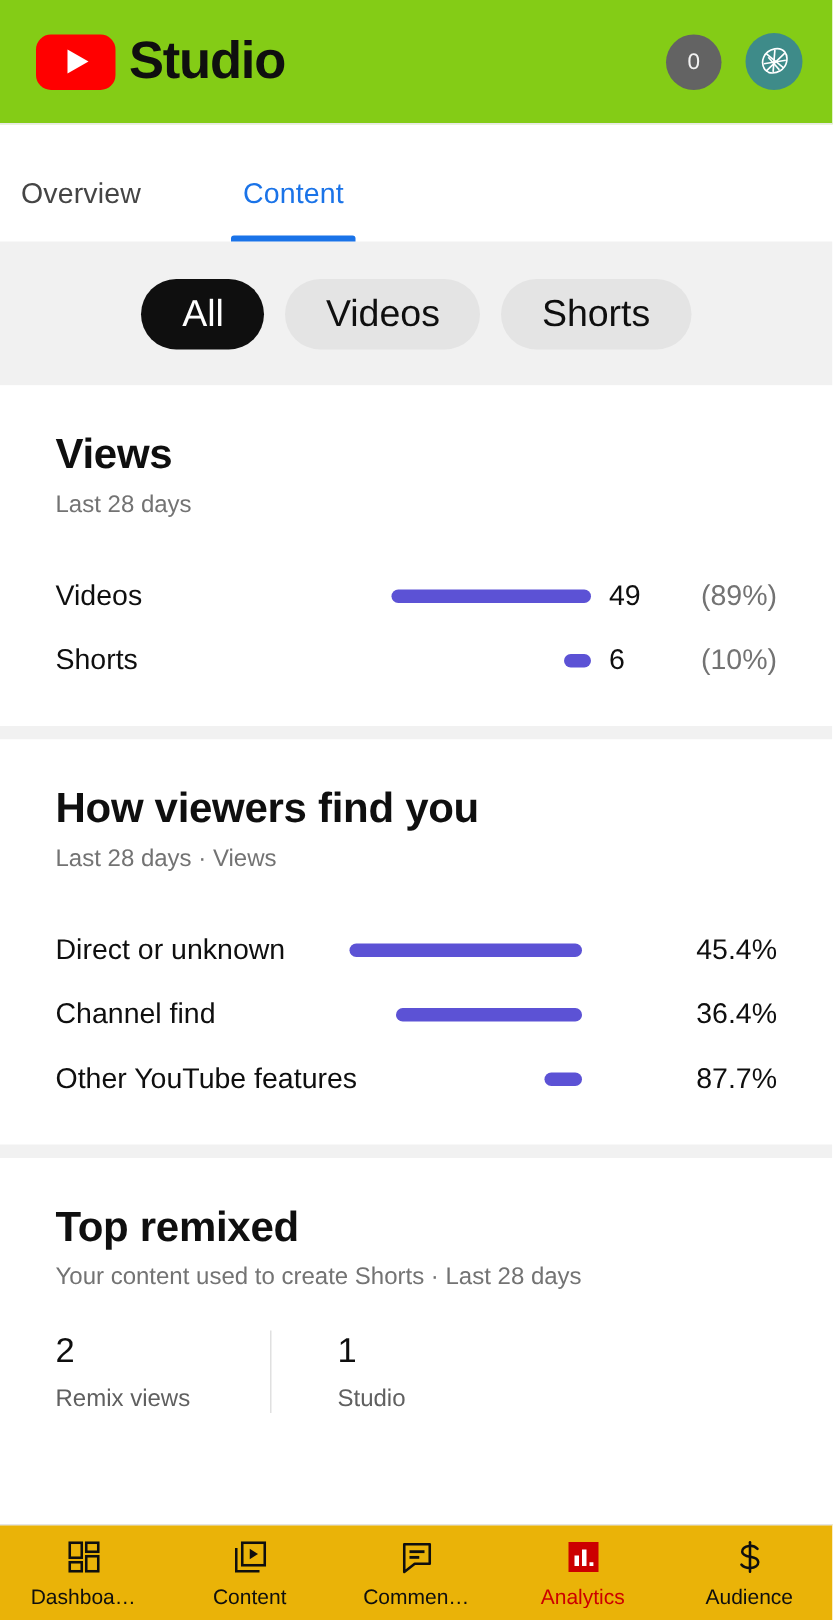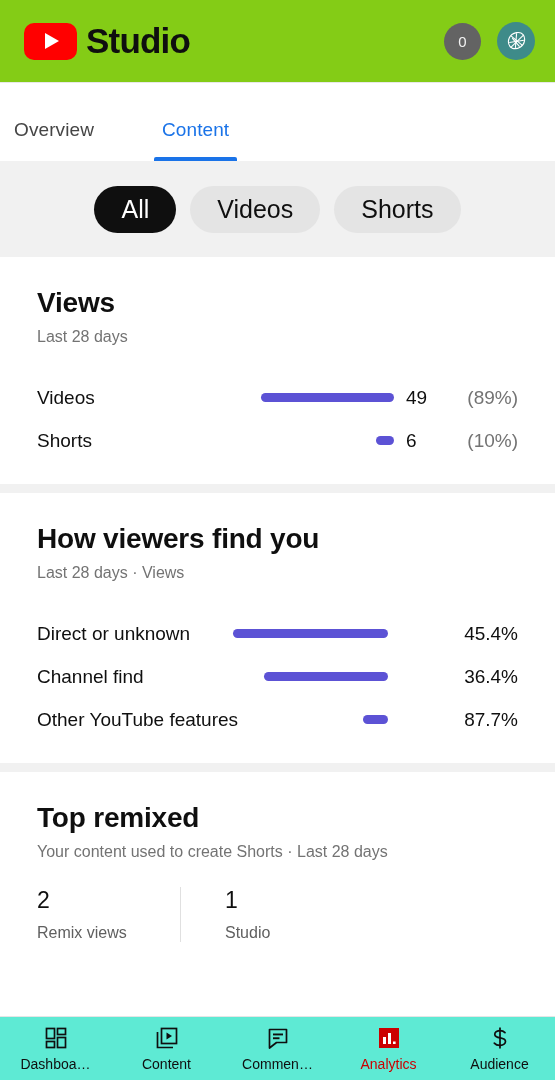--- a/index.html
+++ b/index.html
@@ -110,21 +110,21 @@
   .stats { display: flex; margin-top: 26px; }
   .stat { flex: 0 0 143px; padding-right: 20px; }
   .stat + .stat { border-left: 1px solid #e0e0e0; padding-left: 44px; flex: 1 1 auto; }
   .stat-value { font-size: 23px; color: #0f0f0f; font-weight: 400; }
   .stat-label { font-size: 16px; color: #606060; margin-top: 10px; }
 
   
   .bottomnav {
     flex: 0 0 64px; height: 64px;
     display: flex; align-items: center;
-    background: #5eead4; border-top: 1px solid #e5e5e5;
+    background: #eab308; border-top: 1px solid #e5e5e5;
   }
   .navitem {
     flex: 1 1 0; height: 100%;
     display: flex; flex-direction: column; align-items: center; justify-content: center; gap: 5px;
   }
   .navicon { width: 26px; height: 26px; display: flex; align-items: center; justify-content: center; }
   .navlabel {
     font-size: 14px; color: #0f0f0f; max-width: 100px;
     white-space: nowrap; overflow: hidden;
   }

